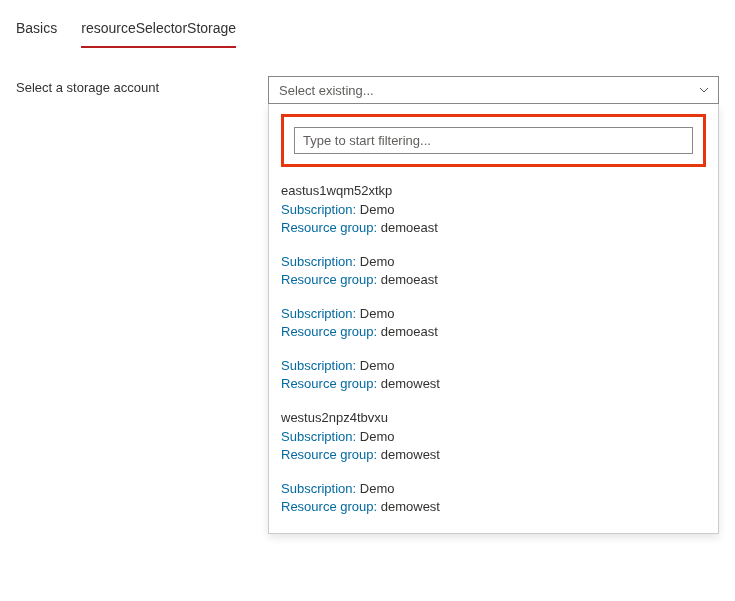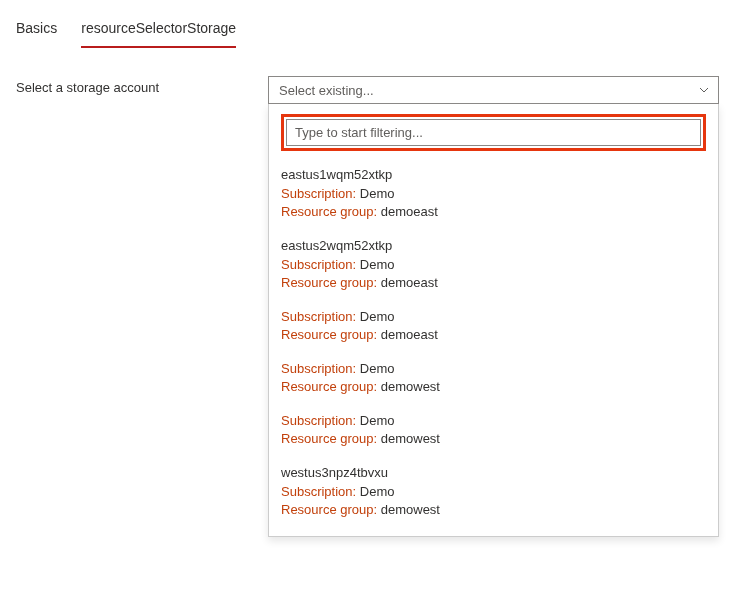--- a/index.html
+++ b/index.html
@@ -73,21 +73,21 @@
     .dropdown-panel {
       border: 1px solid #ccc;
       border-top: none;
       background: #fff;
       width: 100%;
       padding: 10px 12px 6px 12px;
       box-shadow: 0 4px 8px rgba(0,0,0,0.1);
     }
     .filter-wrap {
       border: 3px solid #e6360e;
-      padding: 2px;
+      padding: 10px;
       margin-bottom: 10px;
     }
     .filter-input {
       width: 100%;
       border: 1px solid #8a8886;
       padding: 5px 8px;
       font-size: 13px;
       outline: none;
       font-family: inherit;
     }
@@ -106,21 +106,21 @@
       font-size: 13px;
       color: #323130;
       margin-bottom: 4px;
     }
     .option-meta {
       font-size: 13px;
       color: #323130;
       margin-bottom: 3px;
     }
     .option-meta .meta-label {
-      color: #c2410c;
+      color: #0369a1;
     }
   </style>
 </head>
 <body>
 
 <div class="tabs">
   <div class="tab">Basics</div>
   <div class="tab active">resourceSelectorStorage</div>
 </div>
 
@@ -139,37 +139,36 @@
       <div class="filter-wrap">
         <input class="filter-input" type="text" placeholder="Type to start filtering..." style="">
       </div>
       <div class="options-list" id="options-list">
           <div class="option-item">
             <div class="option-name">eastus1wqm52xtkp</div>
             <div class="option-meta"><span class="meta-label">Subscription: </span><span>Demo</span></div>
             <div class="option-meta"><span class="meta-label">Resource group: </span><span>demoeast</span></div>
           </div>
           <div class="option-item">
-            <div class="option-name">eastus2wqm52xtkp</div>
             <div class="option-meta"><span class="meta-label">Subscription: </span><span>Demo</span></div>
             <div class="option-meta"><span class="meta-label">Resource group: </span><span>demoeast</span></div>
           </div>
           <div class="option-item">
             <div class="option-meta"><span class="meta-label">Subscription: </span><span>Demo</span></div>
             <div class="option-meta"><span class="meta-label">Resource group: </span><span>demoeast</span></div>
           </div>
           <div class="option-item">
             <div class="option-meta"><span class="meta-label">Subscription: </span><span>Demo</span></div>
             <div class="option-meta"><span class="meta-label">Resource group: </span><span>demowest</span></div>
           </div>
           <div class="option-item">
+            <div class="option-name">westus2npz4tbvxu</div>
             <div class="option-meta"><span class="meta-label">Subscription: </span><span>Demo</span></div>
             <div class="option-meta"><span class="meta-label">Resource group: </span><span>demowest</span></div>
           </div>
           <div class="option-item">
-            <div class="option-name">westus3npz4tbvxu</div>
             <div class="option-meta"><span class="meta-label">Subscription: </span><span>Demo</span></div>
             <div class="option-meta"><span class="meta-label">Resource group: </span><span>demowest</span></div>
           </div>
         </div>
     </div>
   </div>
 </div>
 
 </body></html>

